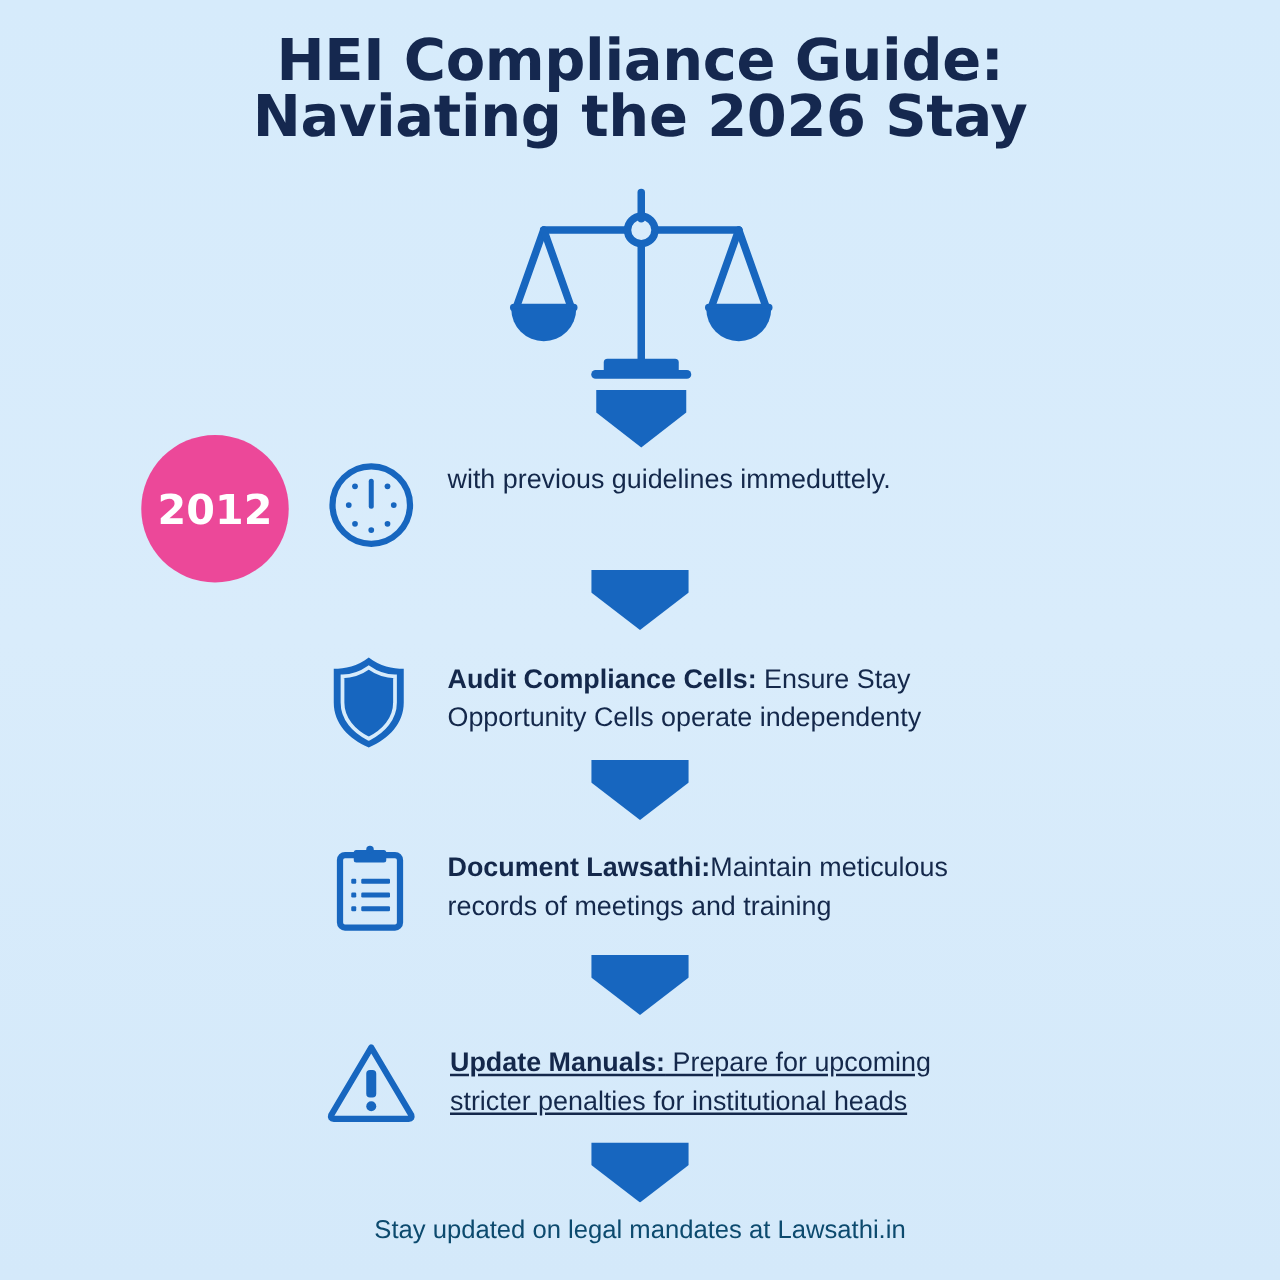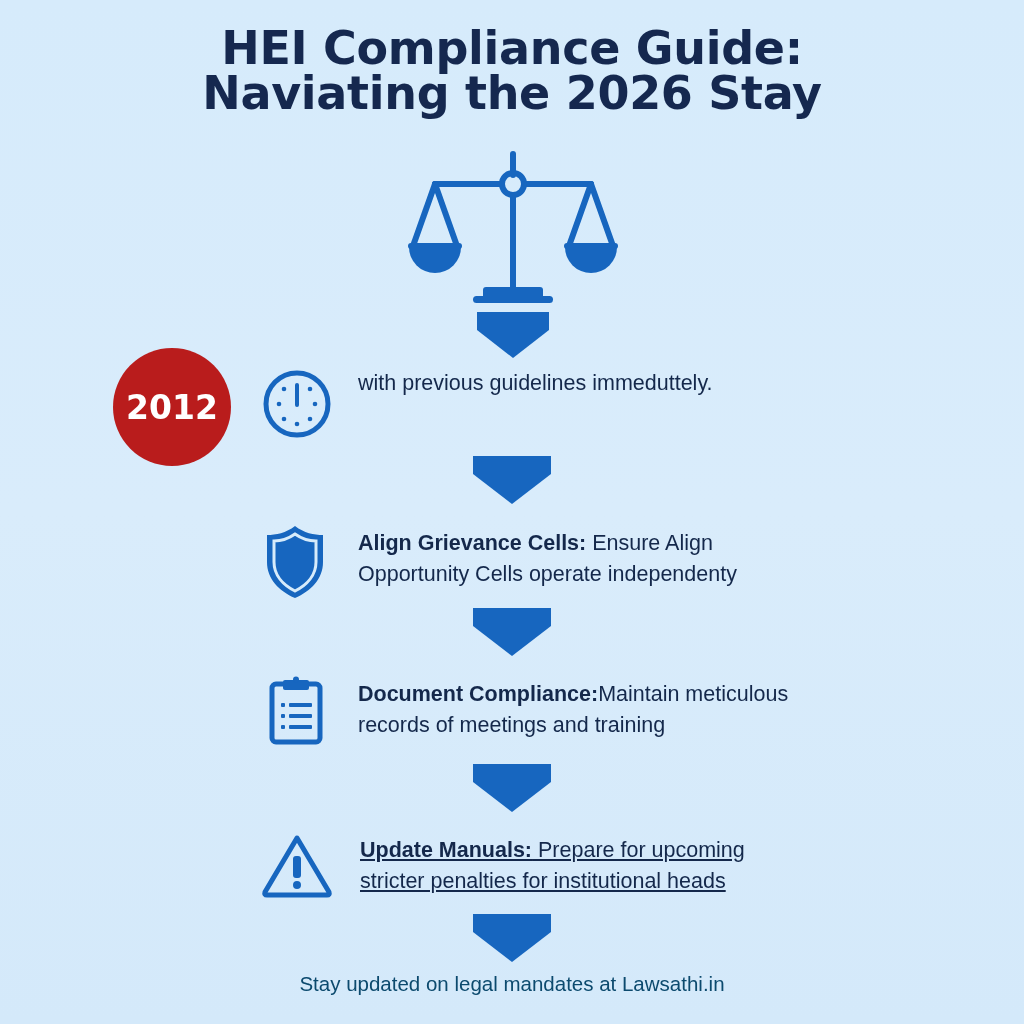--- a/index.html
+++ b/index.html
@@ -11,21 +11,21 @@
   }
   .title {
     position:absolute; left:0; top:26px; width:1024px; text-align:center;
     font-family:"DejaVu Sans", sans-serif; font-weight:bold;
     font-size:46px; line-height:45px; color:#15284f; letter-spacing:-0.3px;
   }
   .abs { position:absolute; }
   .arrow { position:absolute; width:78px; height:48px; }
   .year-badge {
     position:absolute; left:113px; top:348px; width:118px; height:118px;
-    border-radius:50%; background:#b91c1c; color:#fff;
+    border-radius:50%; background:#ec4899; color:#fff;
     display:flex; align-items:center; justify-content:center;
     font-family:"DejaVu Sans", sans-serif; font-weight:bold; font-size:33px;
   }
   .step-text {
     position:absolute; font-size:21.5px; line-height:31px; color:#14284b;
   }
   .step-text b { font-weight:bold; color:#14284b; }
   .footer {
     position:absolute; left:0; top:972px; width:1024px; text-align:center;
     font-size:20.5px; color:#0c4a6e;
@@ -81,21 +81,21 @@
 
 <svg class="arrow" style="left:473px; top:456px;" viewBox="0 0 78 48">
   <path d="M0 0 H78 V18 L39 48 L0 18 Z" fill="#1766bf"></path>
 </svg>
 
 <svg class="abs" style="left:264px; top:524px;" width="62" height="76" viewBox="0 0 62 76">
   <path d="M31 2 C22 9 12 11 3 11 V38 C3 55 15 67 31 74 C47 67 59 55 59 38 V11 C50 11 40 9 31 2 Z" fill="#1766bf"></path>
   <path d="M31 10 C24 15 17 17 10 17 V38 C10 51 19 61 31 67 C43 61 52 51 52 38 V17 C45 17 38 15 31 10 Z" fill="none" stroke="#d6ebfb" stroke-width="3"></path>
 </svg>
 <div class="step-text" style="left:358px; top:528px;">
-  <div><b>Align Grievance Cells:</b><span> Ensure Align</span></div>
+  <div><b>Audit Compliance Cells:</b><span> Ensure Stay</span></div>
   <div>Opportunity Cells operate independenty</div>
 </div>
 
 <svg class="arrow" style="left:473px; top:608px;" viewBox="0 0 78 48">
   <path d="M0 0 H78 V18 L39 48 L0 18 Z" fill="#1766bf"></path>
 </svg>
 
 <svg class="abs" style="left:268px; top:676px;" width="56" height="70" viewBox="0 0 56 70">
   <rect x="4" y="8" width="48" height="58" rx="4" fill="none" stroke="#1766bf" stroke-width="5"></rect>
   <rect x="15" y="4" width="26" height="10" rx="2" fill="#1766bf"></rect>
@@ -103,21 +103,21 @@
   <g fill="#1766bf">
     <rect x="13" y="27" width="4" height="4" rx="1"></rect>
       <rect x="21" y="27" width="23" height="4" rx="1"></rect>
     <rect x="13" y="38" width="4" height="4" rx="1"></rect>
       <rect x="21" y="38" width="23" height="4" rx="1"></rect>
     <rect x="13" y="49" width="4" height="4" rx="1"></rect>
       <rect x="21" y="49" width="23" height="4" rx="1"></rect>
   </g>
 </svg>
 <div class="step-text" style="left:358px; top:679px;">
-  <div><b>Document Compliance:</b><span>Maintain meticulous</span></div>
+  <div><b>Document Lawsathi:</b><span>Maintain meticulous</span></div>
   <div>records of meetings and training</div>
 </div>
 
 <svg class="arrow" style="left:473px; top:764px;" viewBox="0 0 78 48">
   <path d="M0 0 H78 V18 L39 48 L0 18 Z" fill="#1766bf"></path>
 </svg>
 
 <svg class="abs" style="left:261px; top:834px;" width="72" height="64" viewBox="0 0 72 64">
   <path d="M36 4 L68 58 Q69 61 66 61 H6 Q3 61 4 58 Z" fill="none" stroke="#1766bf" stroke-width="5" stroke-linejoin="round"></path>
   <rect x="32" y="22" width="8" height="22" rx="3" fill="#1766bf"></rect>

